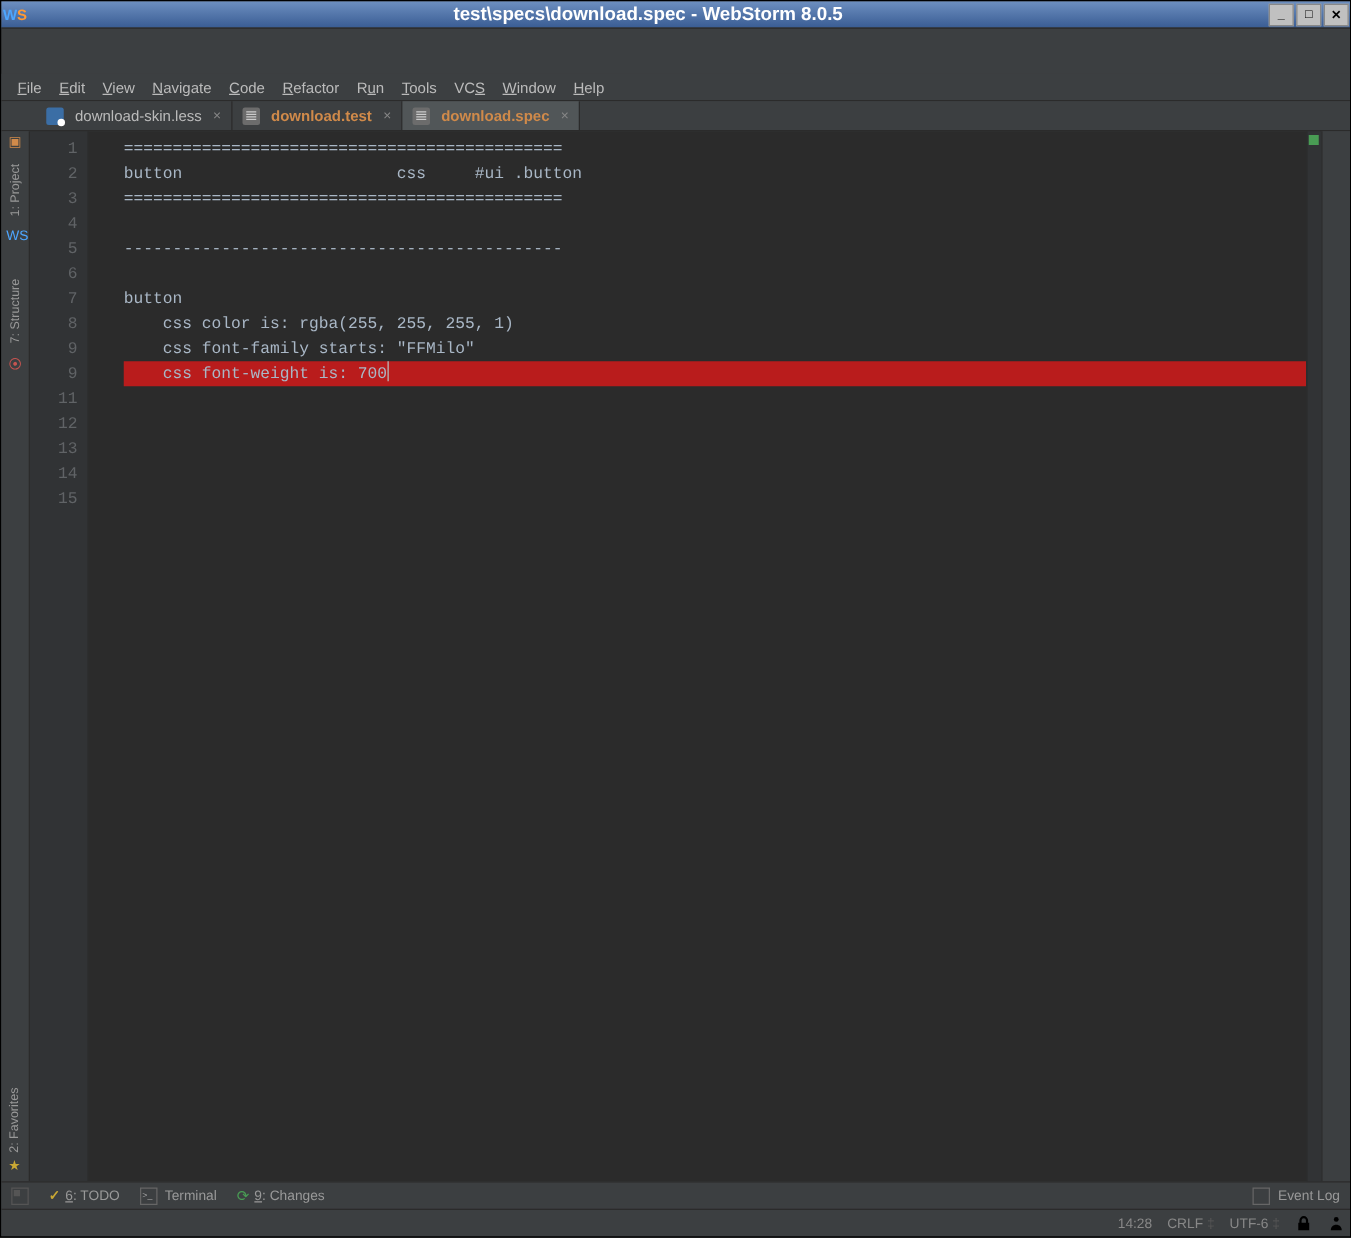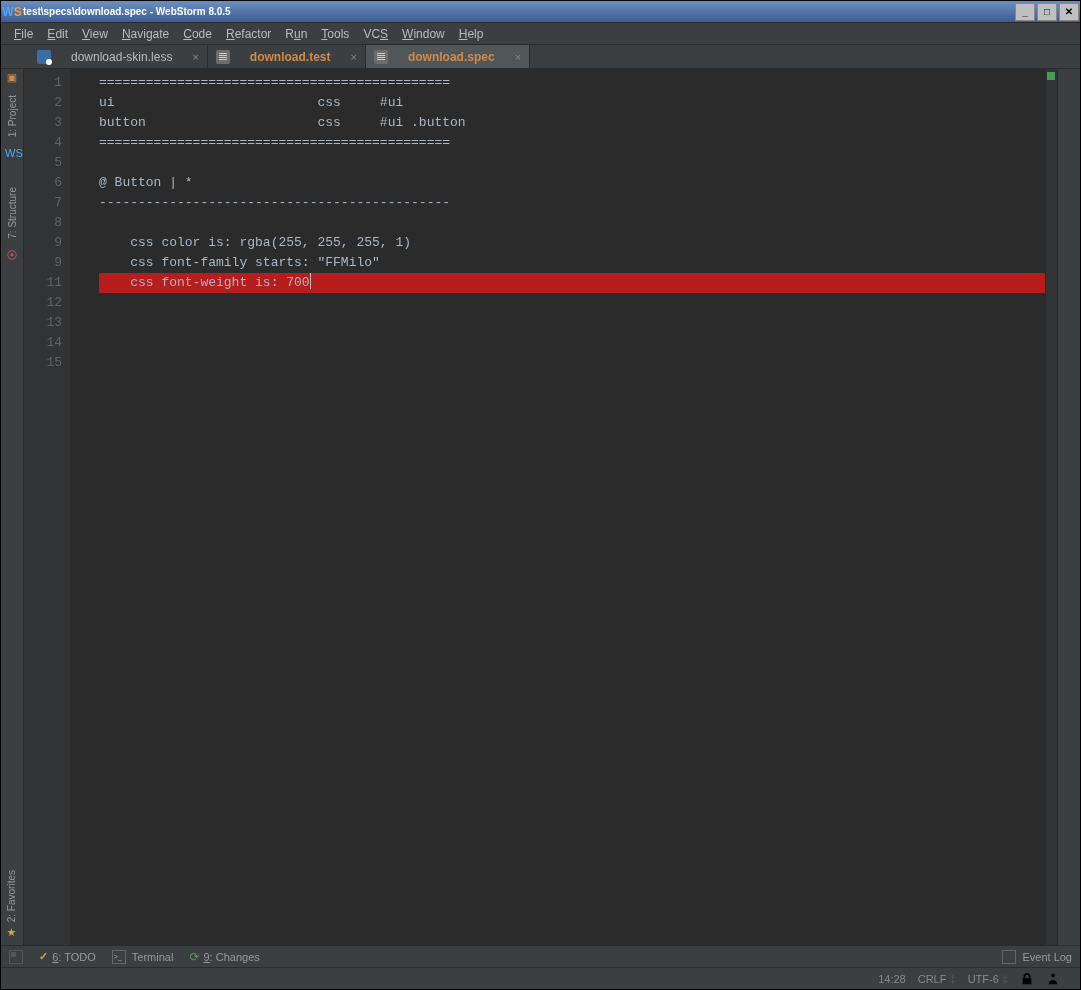--- a/index.html
+++ b/index.html
@@ -14,55 +14,56 @@
   border: 1px solid #000;
 }
 .titlebar {
   height: 22px;
   background: linear-gradient(to bottom, #6d8fc0 0%, #3a5d94 100%);
   display: flex; align-items: center;
   color: #fff;
   font-weight: bold;
   border-bottom: 1px solid #2a2a2a;
 }
-.titlebar .title { flex: 1; text-align: left; font-size: 10px; }
+.titlebar .title { flex: 1; text-align: center; font-size: 15px; }
 .win-btns { display: flex; }
 .win-btn {
   width: 20px; height: 18px; margin: 1px;
   background: #c0c0c0;
   color: #000; font-size: 10px; font-weight: bold;
   display: flex; align-items: center; justify-content: center;
   border: 1px solid #888;
 }
 .ws-logo {
   width:22px; display:flex; align-items:center; justify-content:center;
   font-weight:bold; font-size:12px;
 }
 .ws-logo .w { color:#4da6ff; }
 .ws-logo .s { color:#ff9933; }
 .menubar {
   height: 22px; background: #3c3f41;
   display: flex; align-items: center;
   padding: 0 6px;
   border-bottom: 1px solid #2b2b2b;
+  margin-top: 36px;
 }
 .menubar .menu-item { padding: 2px 7px; color: #bbbbbb; cursor: default; }
 .menubar .menu-item u { text-decoration: underline; }
 .tabs-row {
   height: 24px; background: #3c3f41;
   display: flex; align-items: stretch;
   border-bottom: 1px solid #2b2b2b;
   padding-left: 28px;
 }
 .tab {
   display: flex; align-items: center;
   padding: 0 8px;
   border-right: 1px solid #2b2b2b;
   font-size: 12px;
-  gap: 20px;
+  gap: 9px;
 }
 .tab.active { background: #515658; }
 .tab .fname { color: #bbbbbb; }
 .tab .fname.orange { color: #d08a4a; font-weight: bold; }
 .tab .close { color: #888; font-size: 11px; }
 .file-icon {
   width: 14px; height: 14px;
   background: #5a7ba3; border-radius: 2px; display:inline-block;
   position: relative;
 }
@@ -110,21 +111,21 @@
   height: 22px; background:#3c3f41; border-top:1px solid #2b2b2b;
   display:flex; align-items:center; padding:0 8px; gap:16px;
   font-size: 11px; color:#999;
 }
 .bottom-toolbar .spacer { flex:1; }
 .tool-item { display:flex; align-items:center; gap:4px; }
 .tool-item u { text-decoration: underline; }
 .statusbar {
   height: 22px; background:#3c3f41; border-top:1px solid #2b2b2b;
   display:flex; align-items:center; justify-content:flex-end;
-  padding:0 20px; gap:12px; font-size:11px; color:#888;
+  padding:0 4px; gap:12px; font-size:11px; color:#888;
 }
 .statusbar .sep { color:#555; }
 .status-icon { width:14px;height:14px; display:inline-flex; align-items:center; justify-content:center; color:#888;}
 .left-bottom-label {
   position:absolute; left:0; bottom:44px; width:23px;
   display:flex; flex-direction:column; align-items:center; gap:4px;
   padding-bottom:6px;
 }
 .left-bottom-label .lbl { writing-mode: vertical-rl; transform: rotate(180deg); font-size:10px; color:#999;}
 .small-square { width:14px;height:14px; border:1px solid #666; display:inline-block; position:relative; margin-right:2px;}
@@ -205,27 +206,26 @@
         <div>9</div>
         <div>9</div>
         <div>11</div>
         <div>12</div>
         <div>13</div>
         <div>14</div>
         <div>15</div>
       </div>
     <div class="editor" id="editor">
         <div class="line">=============================================</div>
-        <div class="line">ui                          css     #ui</div>
         <div class="line">button                      css     #ui .button</div>
         <div class="line">=============================================</div>
         <div class="line"></div>
-        <div class="line">@ Button | *</div>
         <div class="line">---------------------------------------------</div>
         <div class="line"></div>
+        <div class="line">button</div>
         <div class="line">    css color is: rgba(255, 255, 255, 1)</div>
         <div class="line">    css font-family starts: "FFMilo"</div>
         <div class="line current">    css font-weight is: 700<span class="cursor"></span></div>
         <div class="line"></div>
       </div>
     <div class="marker-strip">
         <div class="ok"></div>
       </div>
   </div>
 

